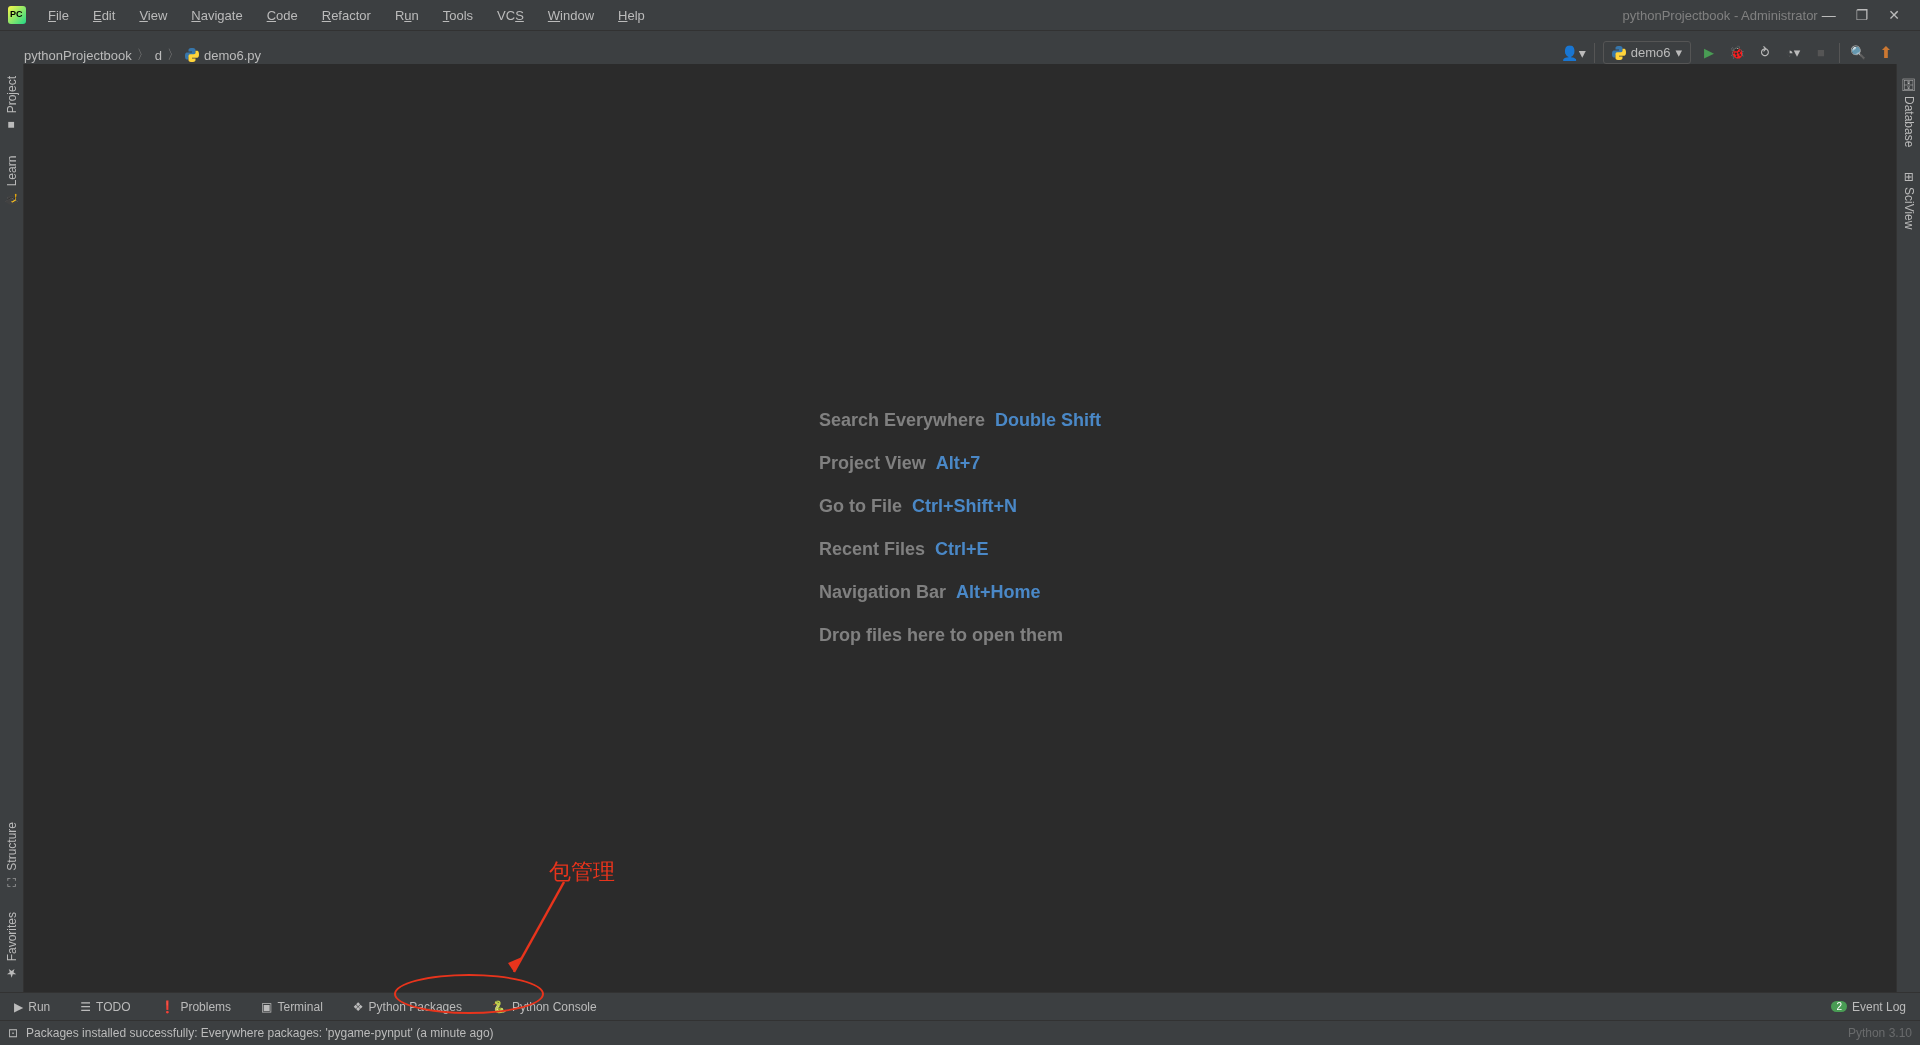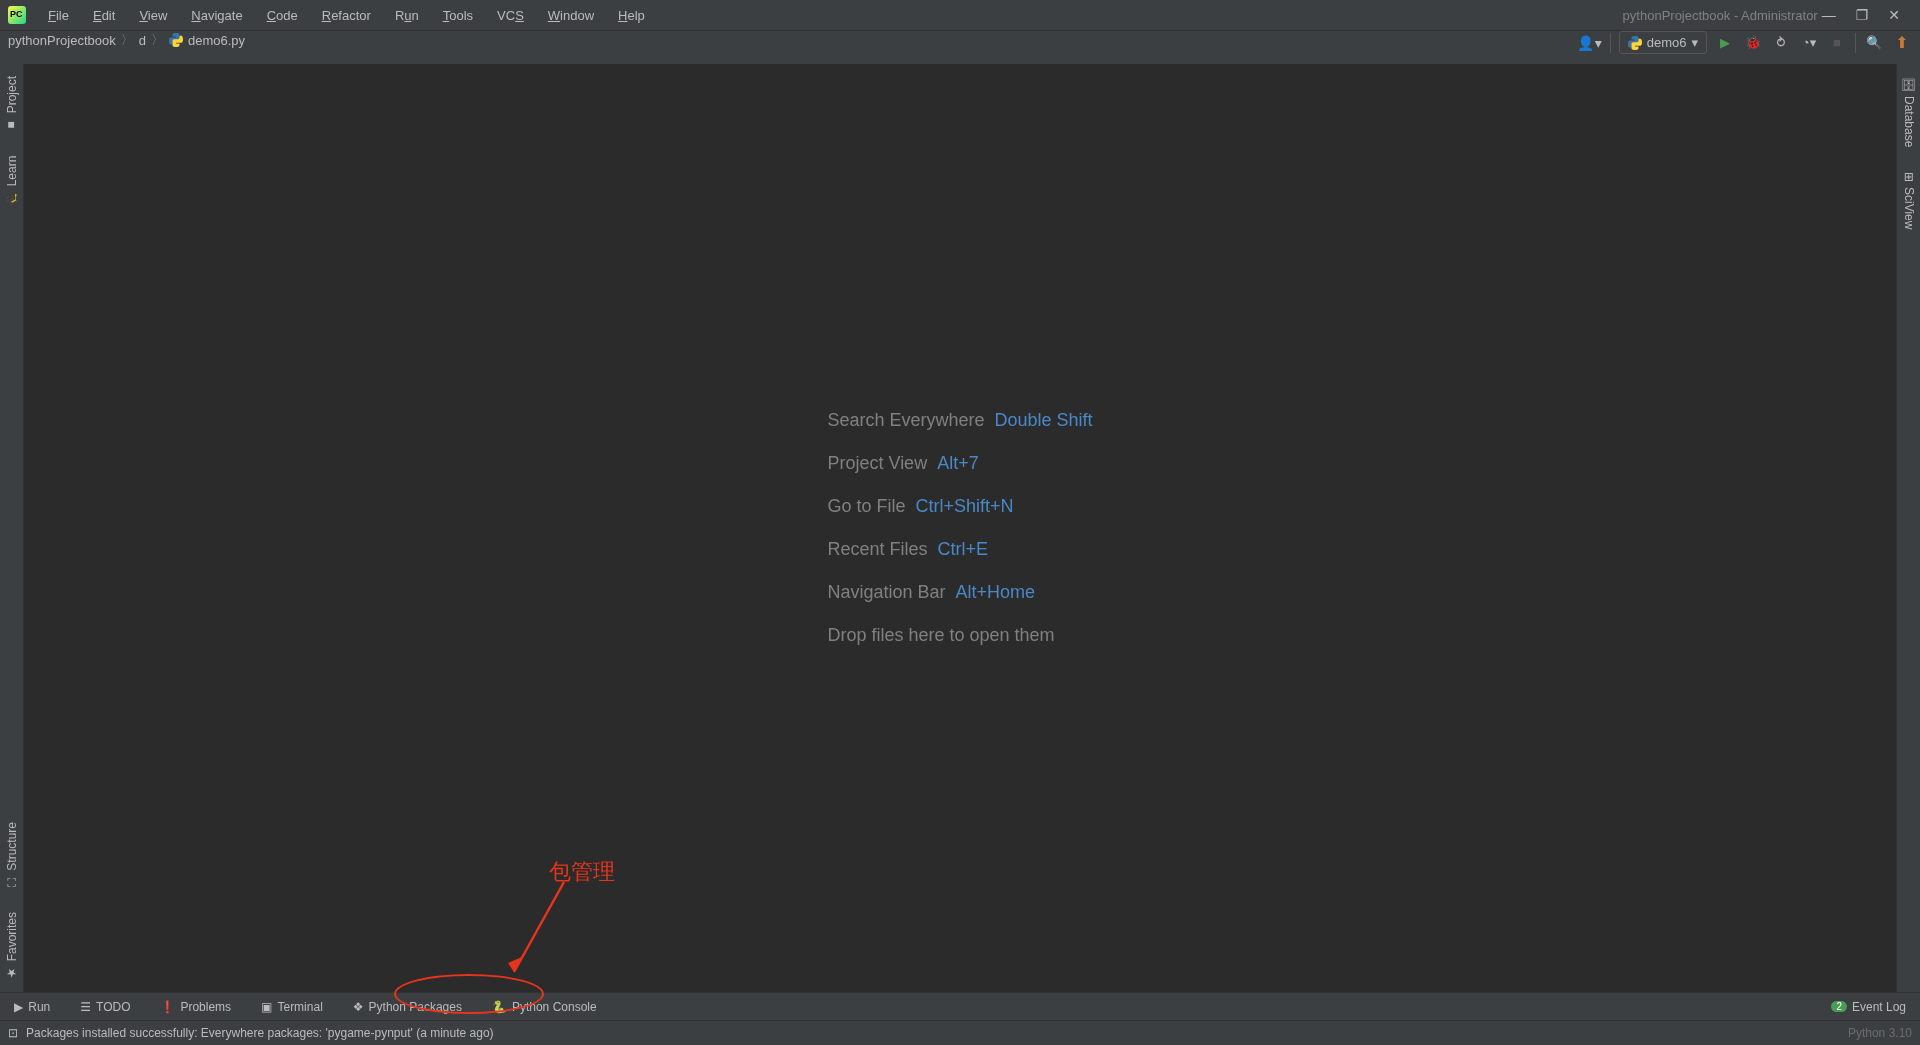--- a/index.html
+++ b/index.html
@@ -9,21 +9,21 @@
 .title-bar { height: 30px; background: #3c3f41; display: flex; align-items: center; padding: 0 8px; gap: 4px; }
 .app-icon { width: 18px; height: 18px; background: linear-gradient(135deg, #fcf84a 0%, #21d789 100%); border-radius: 3px; position: relative; margin-right: 8px; }
 .app-icon::after { content: "PC"; position: absolute; font-size: 9px; font-weight: bold; color: #000; left: 2px; top: 3px; }
 .menu-item { padding: 3px 10px; color: #bbbbbb; cursor: pointer; }
 .menu-item u { text-decoration: underline; }
 .window-title { flex: 1; text-align: right; color: #808080; }
 .win-controls { display: flex; gap: 20px; padding-right: 12px; color: #bbbbbb; }
 .win-btn { cursor: pointer; font-size: 14px; }
 
 
-.nav-bar { height: 34px; background: #3c3f41; display: flex; align-items: flex-start; padding: 0 8px; border-top: 1px solid #323232; }
+.nav-bar { height: 34px; background: #3c3f41; display: flex; align-items: flex-end; padding: 0 24px; border-top: 1px solid #323232; }
 .breadcrumb { display: flex; align-items: center; gap: 5px; color: #bbbbbb; flex: 1; }
 .breadcrumb-item { cursor: pointer; }
 .breadcrumb-sep { color: #808080; }
 .py-icon { width: 14px; height: 14px; display: inline-block; vertical-align: middle; }
 .nav-right { display: flex; align-items: center; gap: 8px; }
 .user-icon { color: #bbbbbb; font-size: 14px; }
 .run-config { background: #3c3f41; border: 1px solid #555; padding: 3px 8px; display: flex; align-items: center; gap: 5px; border-radius: 3px; }
 .nav-icon { width: 20px; cursor: pointer; color: #bbbbbb; text-align: center; }
 .nav-icon.green { color: #499c54; }
 .nav-icon.orange { color: #cc7832; font-size: 16px; }
@@ -32,21 +32,21 @@
 
 .main-layout { display: flex; height: calc(100% - 117px); }
 .left-sidebar { width: 24px; background: #3c3f41; display: flex; flex-direction: column; border-right: 1px solid #323232; }
 .sidebar-tab { writing-mode: vertical-lr; transform: rotate(180deg); padding: 12px 2px; color: #bbbbbb; cursor: pointer; display: flex; align-items: center; gap: 5px; font-size: 12px; }
 .sidebar-spacer { flex: 1; }
 .right-sidebar { width: 24px; background: #3c3f41; display: flex; flex-direction: column; border-left: 1px solid #323232; }
 .sidebar-tab-r { writing-mode: vertical-lr; padding: 12px 2px; color: #bbbbbb; cursor: pointer; display: flex; align-items: center; gap: 5px; font-size: 12px; }
 
 .editor-area { flex: 1; background: #2b2b2b; position: relative; display: flex; align-items: center; justify-content: center; }
 .welcome { color: #808080; font-size: 18px; }
-.welcome-row { margin: 22px 0; }
+.welcome-row { margin: 22px 0; font-weight: bold; }
 .welcome-label { color: #808080; }
 .welcome-key { color: #4a88c7; margin-left: 10px; }
 
 
 .annotation-text { position: absolute; color: #e8341c; font-size: 22px; font-weight: 500; left: 525px; bottom: 105px; }
 .annotation-arrow { position: absolute; left: 480px; bottom: 10px; }
 .annotation-circle { position: absolute; left: 370px; bottom: -22px; width: 150px; height: 40px; border: 2px solid #e8341c; border-radius: 50%; z-index: 10; }
 
 
 .bottom-tools { height: 28px; background: #3c3f41; display: flex; align-items: center; padding: 0 8px; gap: 18px; border-top: 1px solid #323232; position: relative; z-index: 5; }

